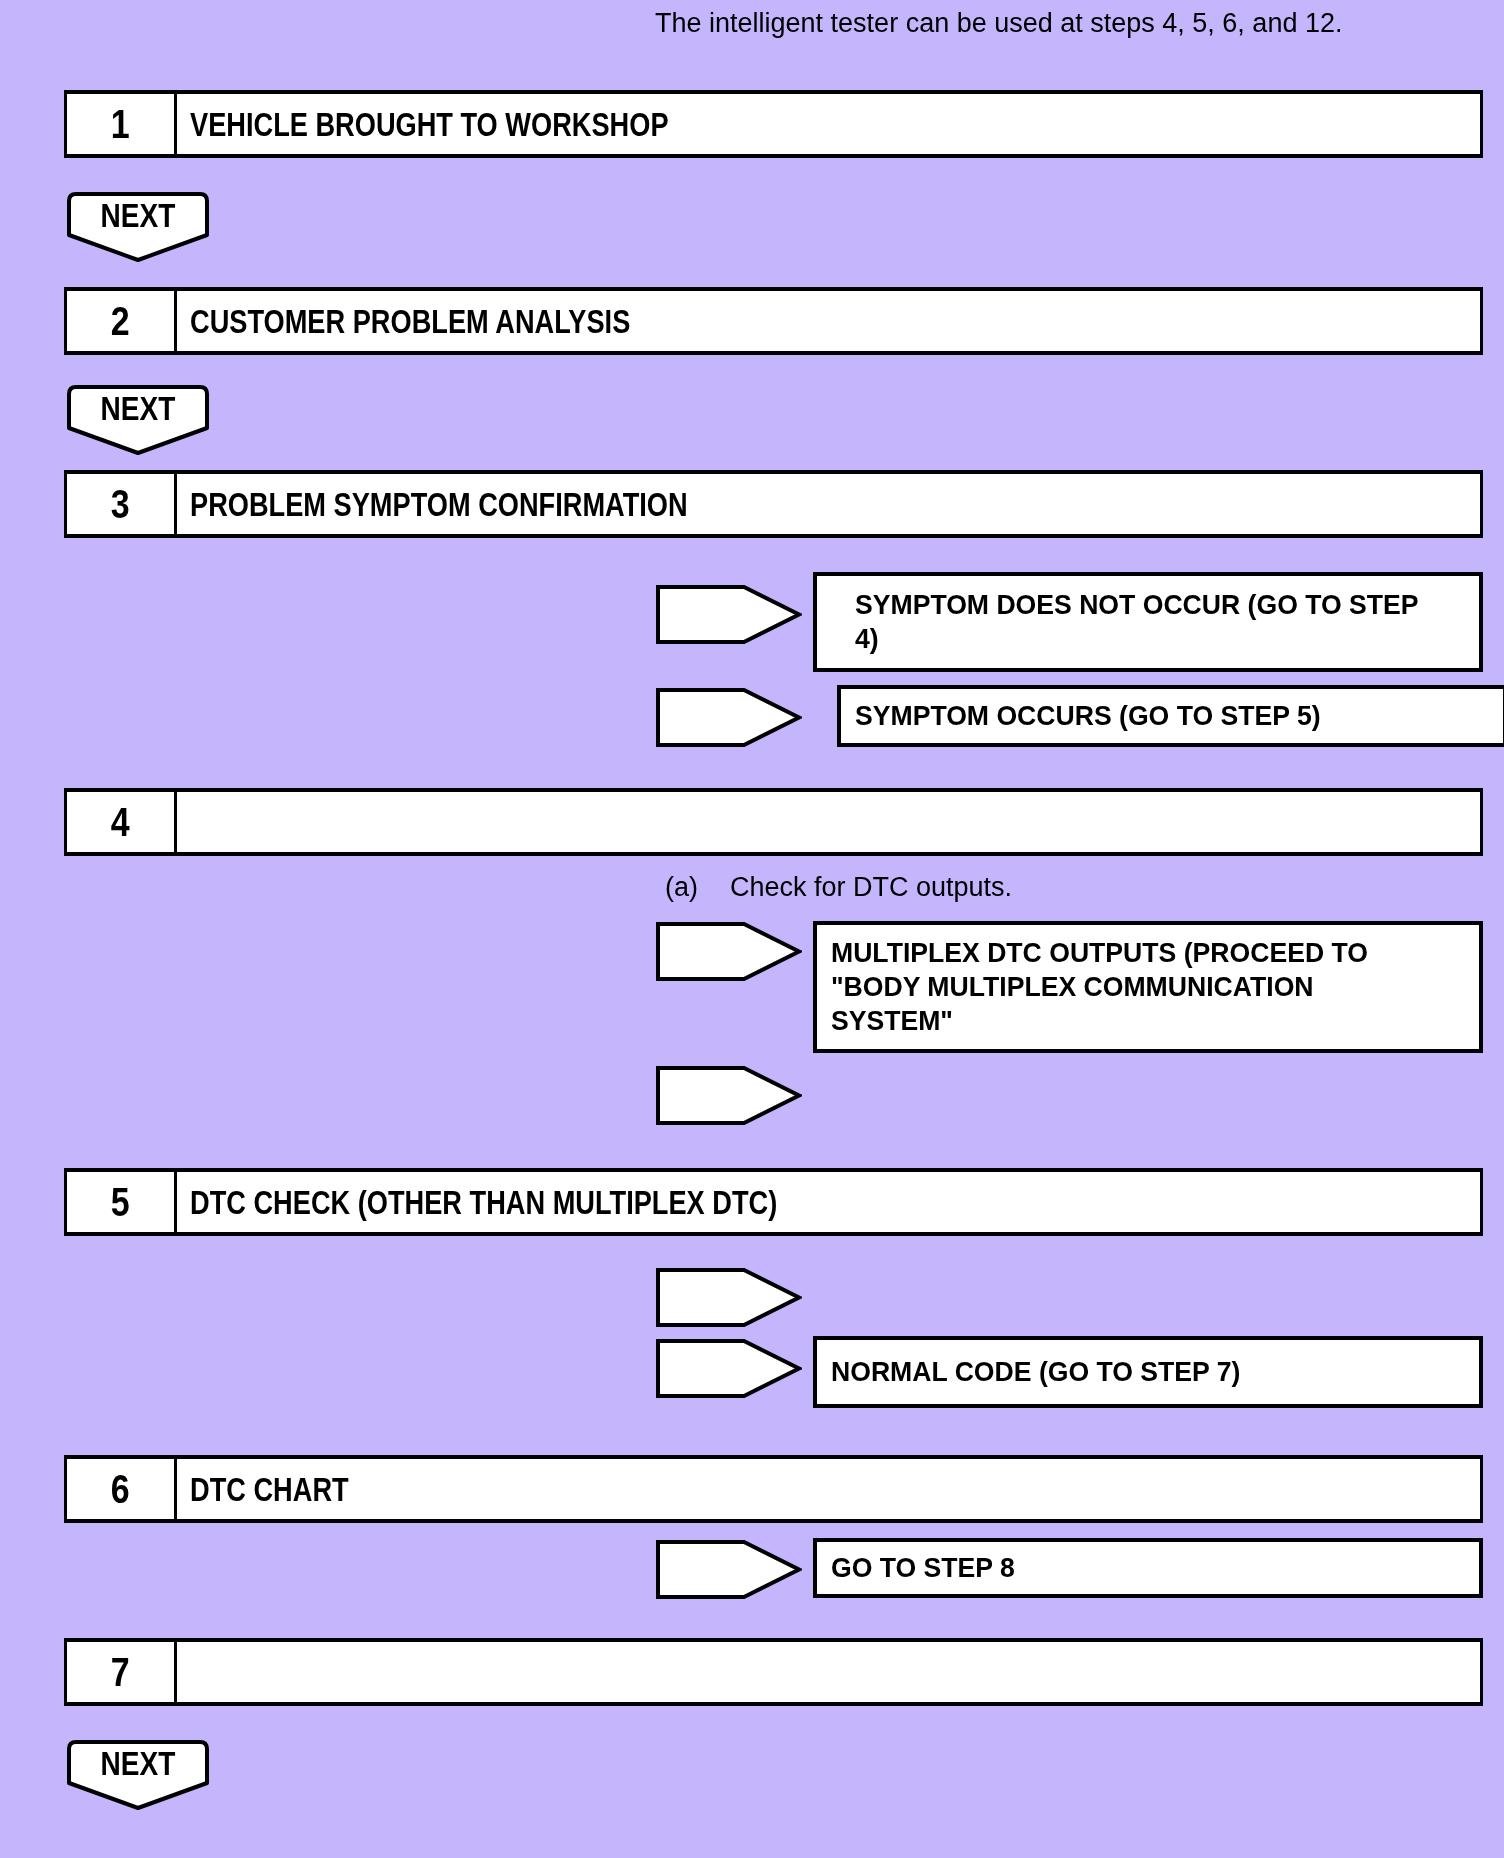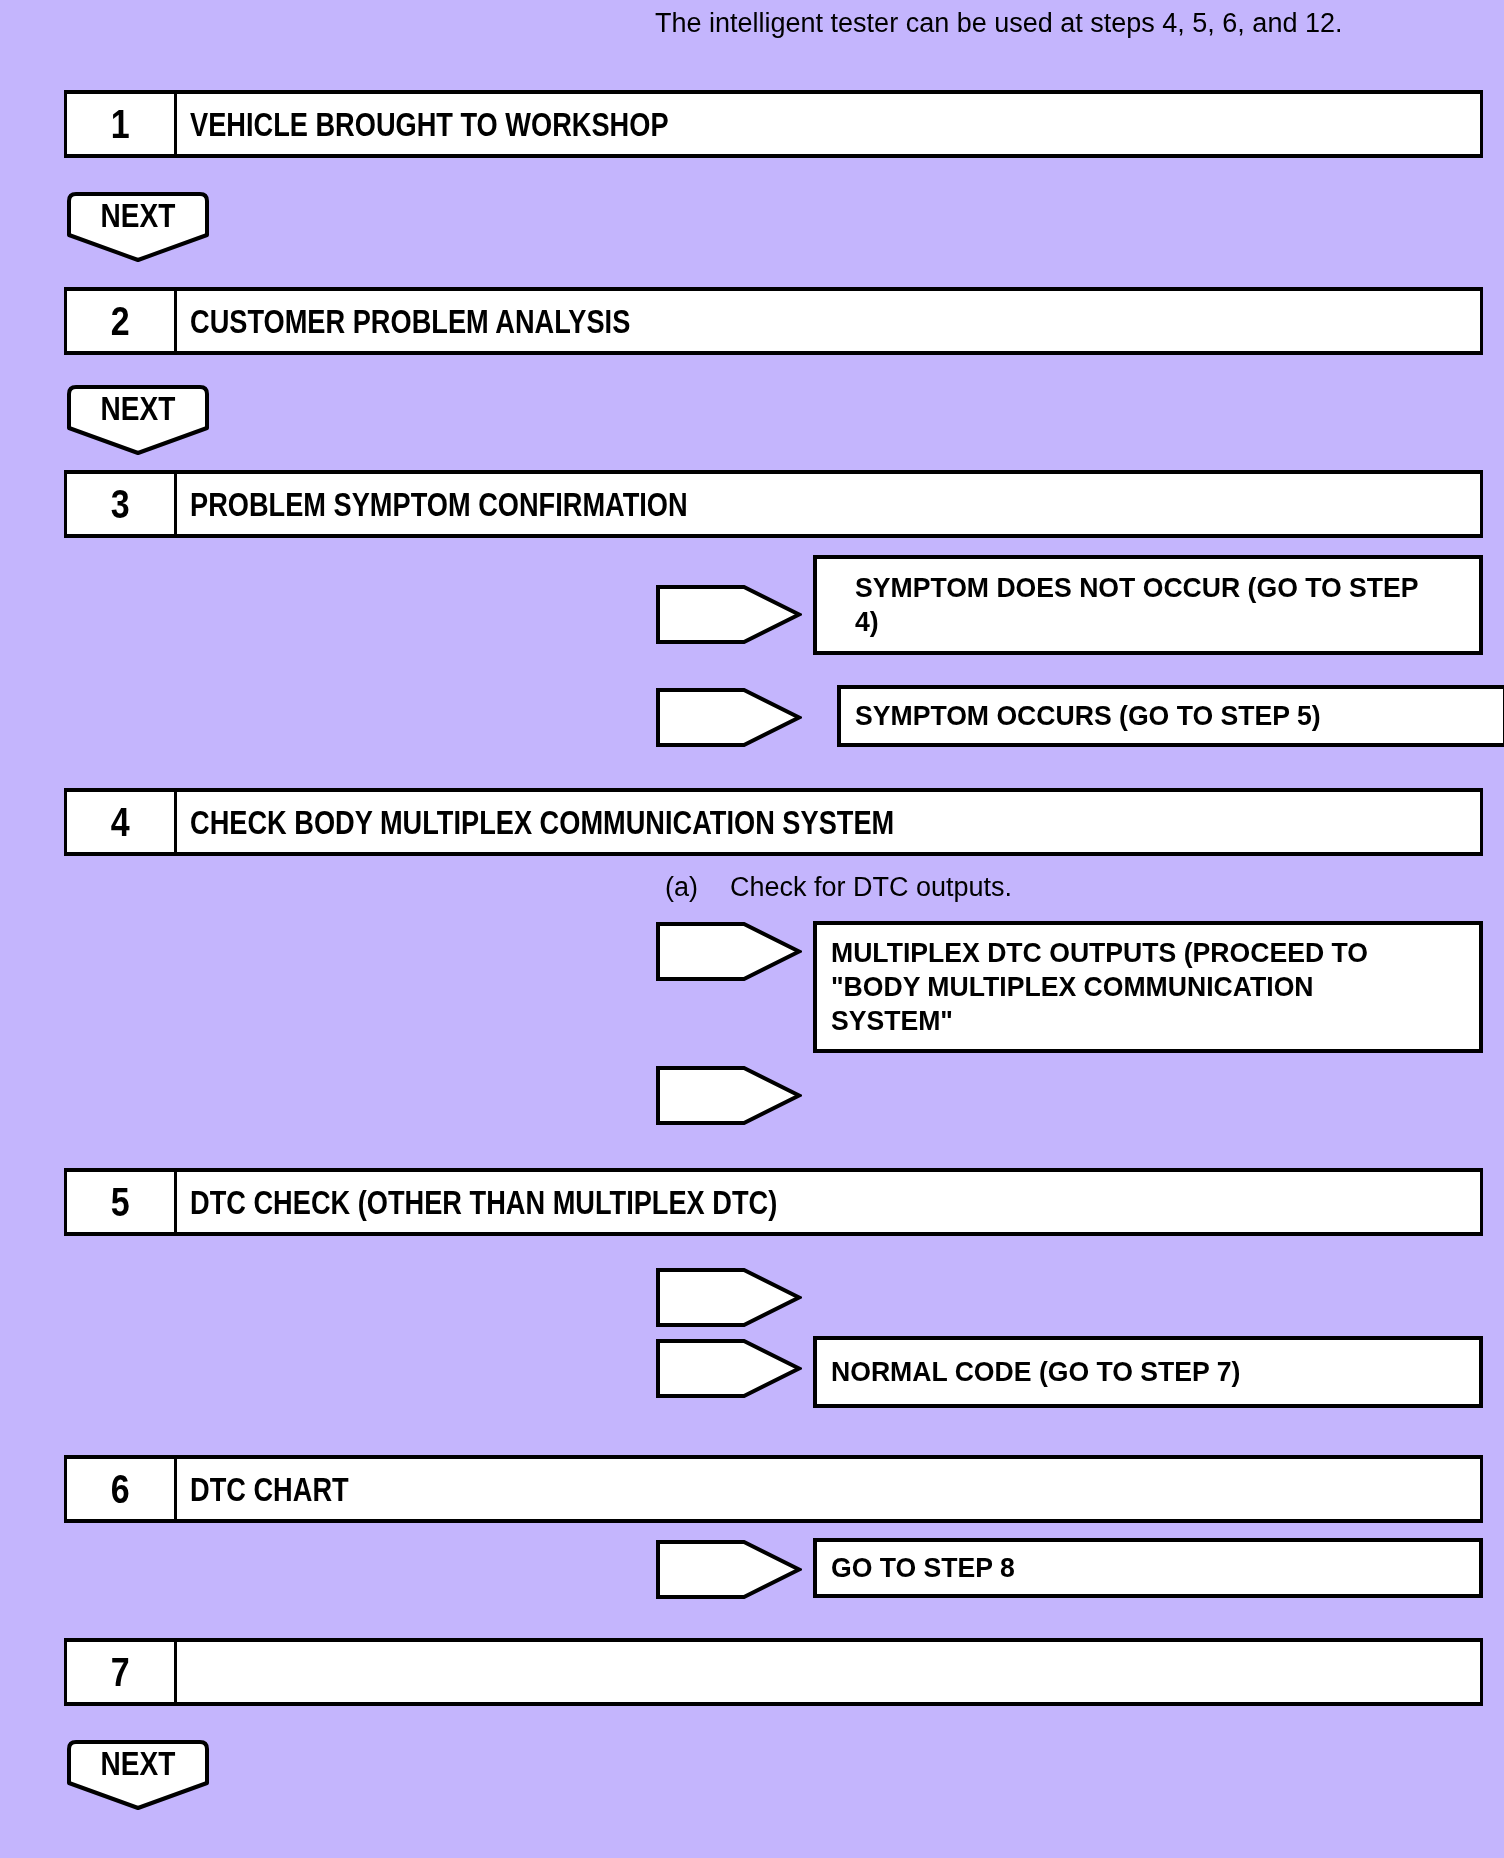--- a/index.html
+++ b/index.html
@@ -127,40 +127,37 @@
     <div class="step-title">
       <span class="tx title-tx">PROBLEM SYMPTOM CONFIRMATION</span>
     </div>
   </div>
 
   <div class="r-arrow" style="top:585px;">
     <svg width="146" height="59" viewBox="0 0 146 59">
       <polygon points="2,2 88,2 143,29.5 88,57 2,57" fill="#ffffff" stroke="#000000" stroke-width="4"></polygon>
     </svg>
   </div>
-  <div class="r-box" style="top:555px;height:100px;padding-left:38px;">
+  <div class="r-box" style="top:572px;height:100px;padding-left:38px;">
     <span class="r-tx">SYMPTOM DOES NOT OCCUR (GO TO STEP
 4)</span>
   </div>
 
   <div class="r-arrow" style="top:688px;">
     <svg width="146" height="59" viewBox="0 0 146 59">
       <polygon points="2,2 88,2 143,29.5 88,57 2,57" fill="#ffffff" stroke="#000000" stroke-width="4"></polygon>
     </svg>
   </div>
   <div class="r-box" style="top:685px;height:62px;margin-left:24px;">
     <span class="r-tx">SYMPTOM OCCURS (GO TO STEP 5)</span>
   </div>
 
   <div class="step" style="top:788px;">
     <div class="step-num">
       <span class="tx num-tx">4</span>
-    </div>
-    <div class="step-title">
-      <span class="tx title-tx">CHECK BODY MULTIPLEX COMMUNICATION SYSTEM</span>
     </div>
   </div>
 
   <span class="anno" style="left:665px;top:872px;">(a)</span>
   <span class="anno" style="left:730px;top:872px;">Check for DTC outputs.</span>
 
   <div class="r-arrow" style="top:922px;">
     <svg width="146" height="59" viewBox="0 0 146 59">
       <polygon points="2,2 88,2 143,29.5 88,57 2,57" fill="#ffffff" stroke="#000000" stroke-width="4"></polygon>
     </svg>

